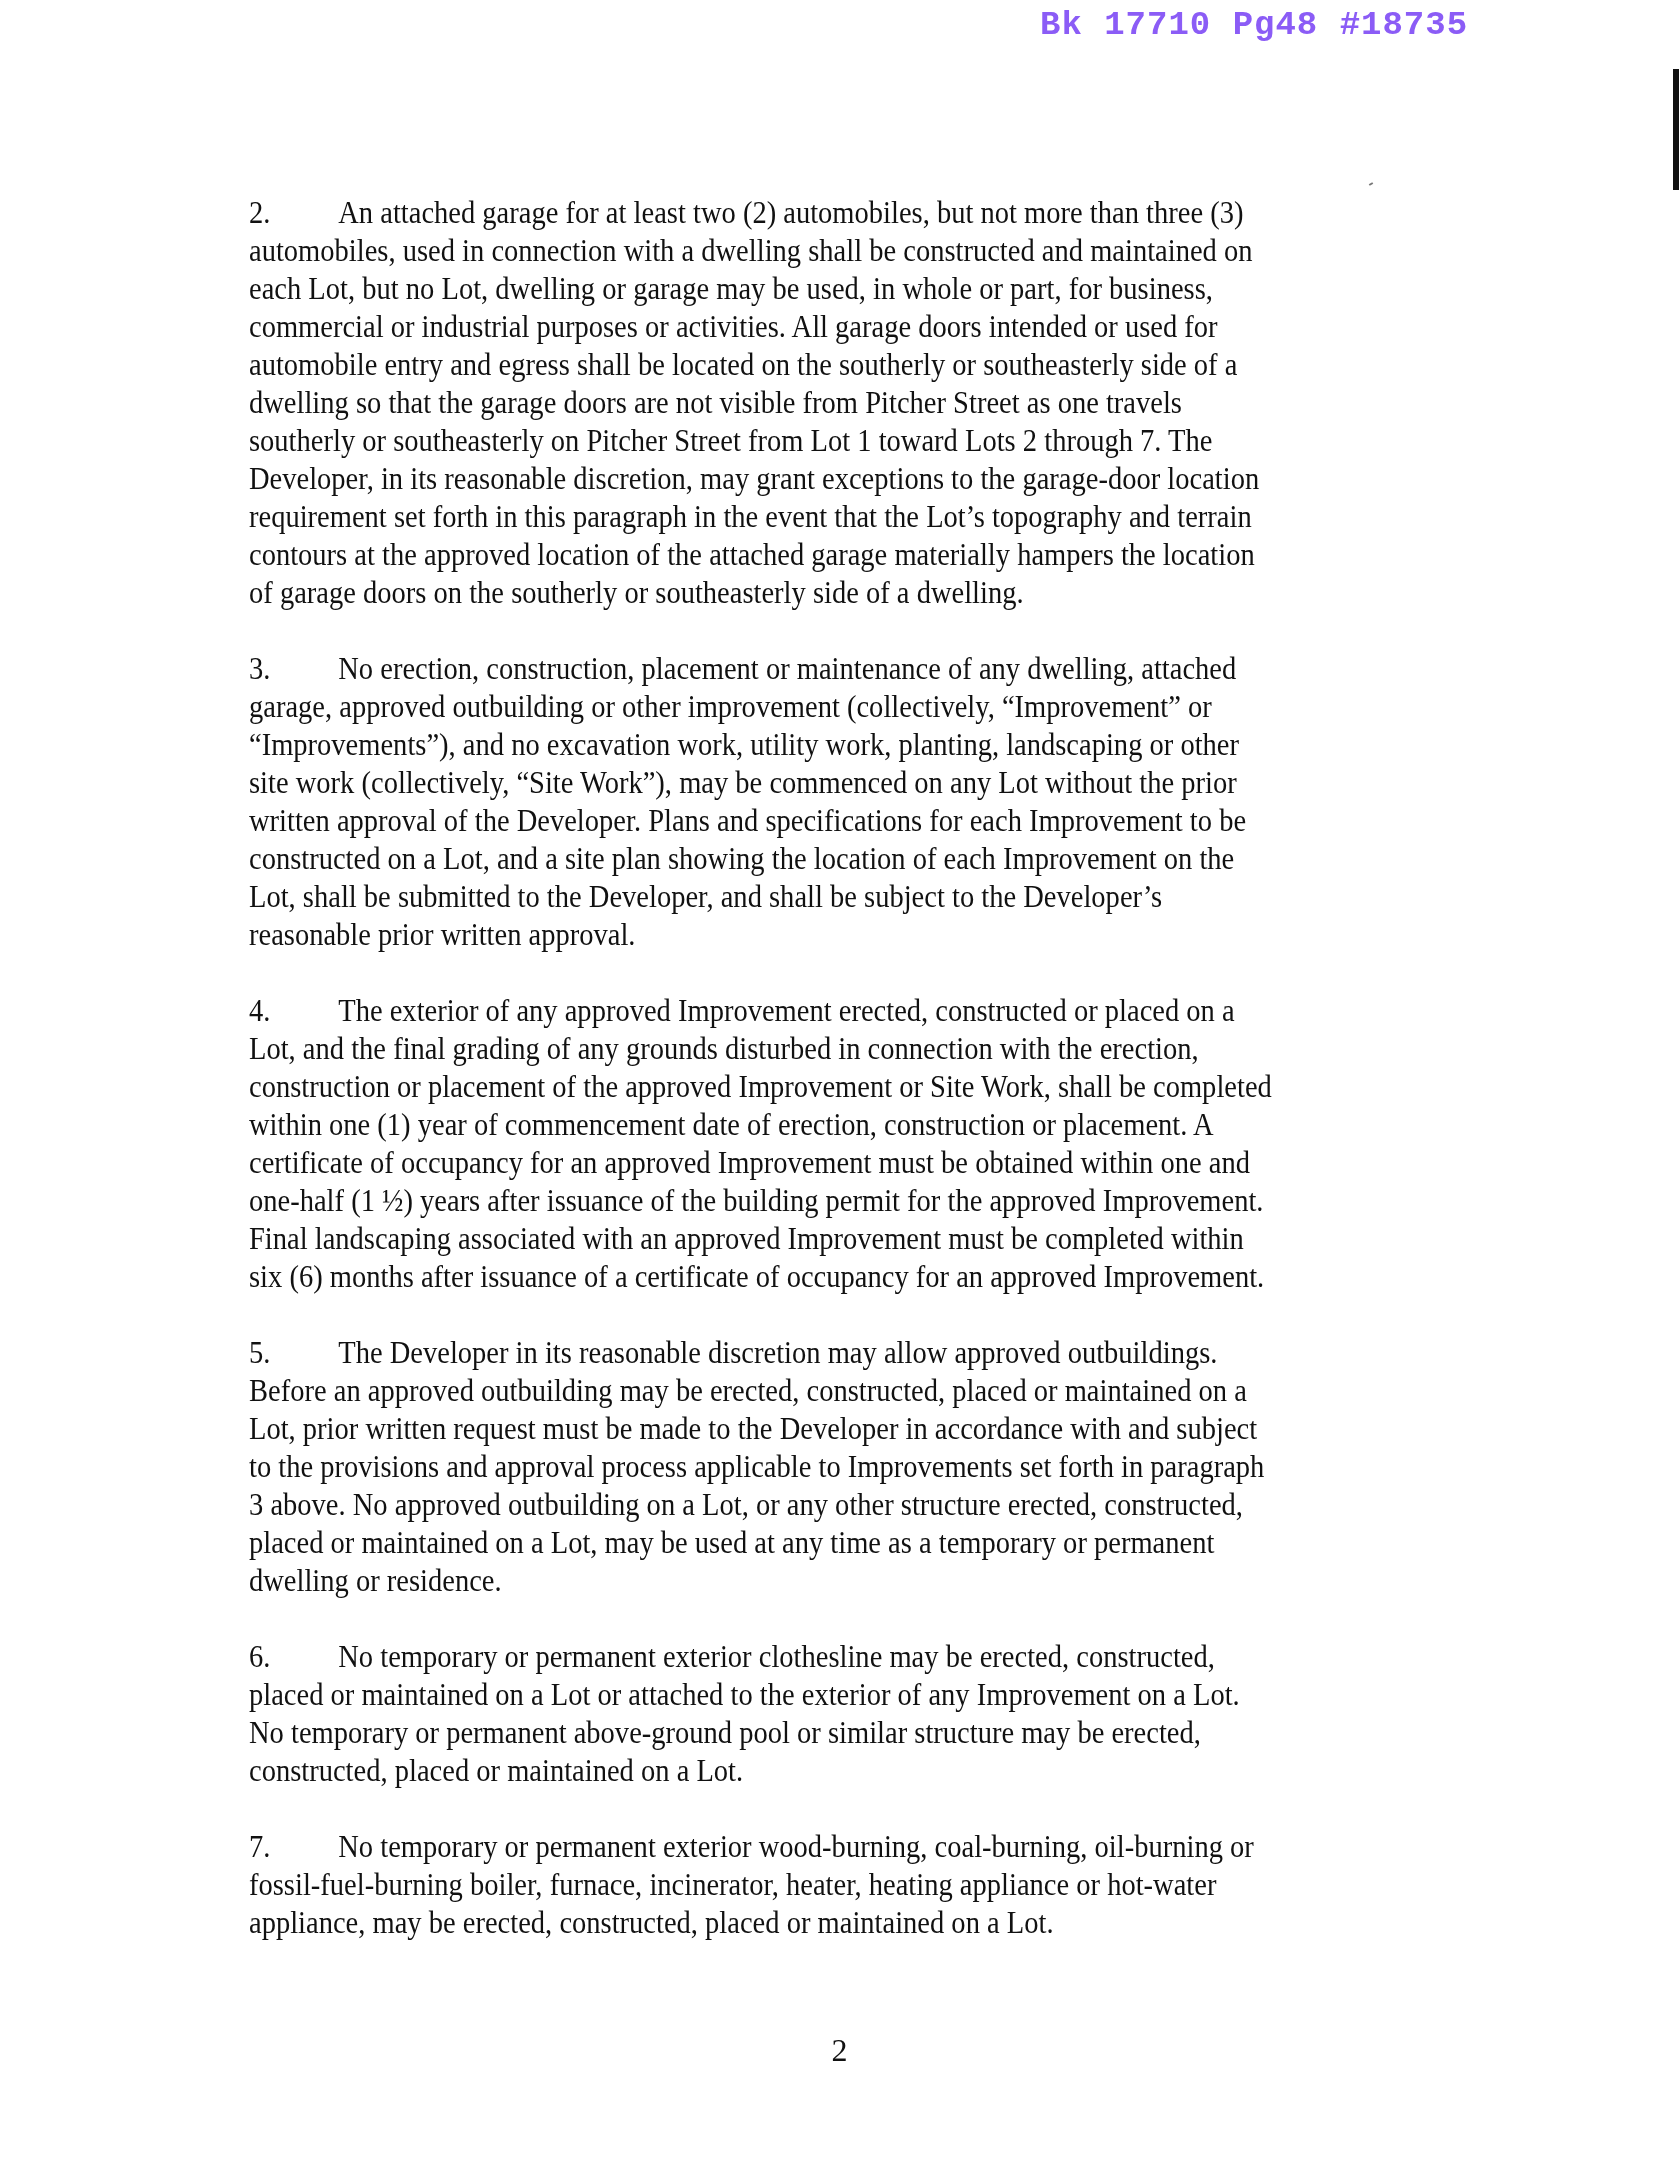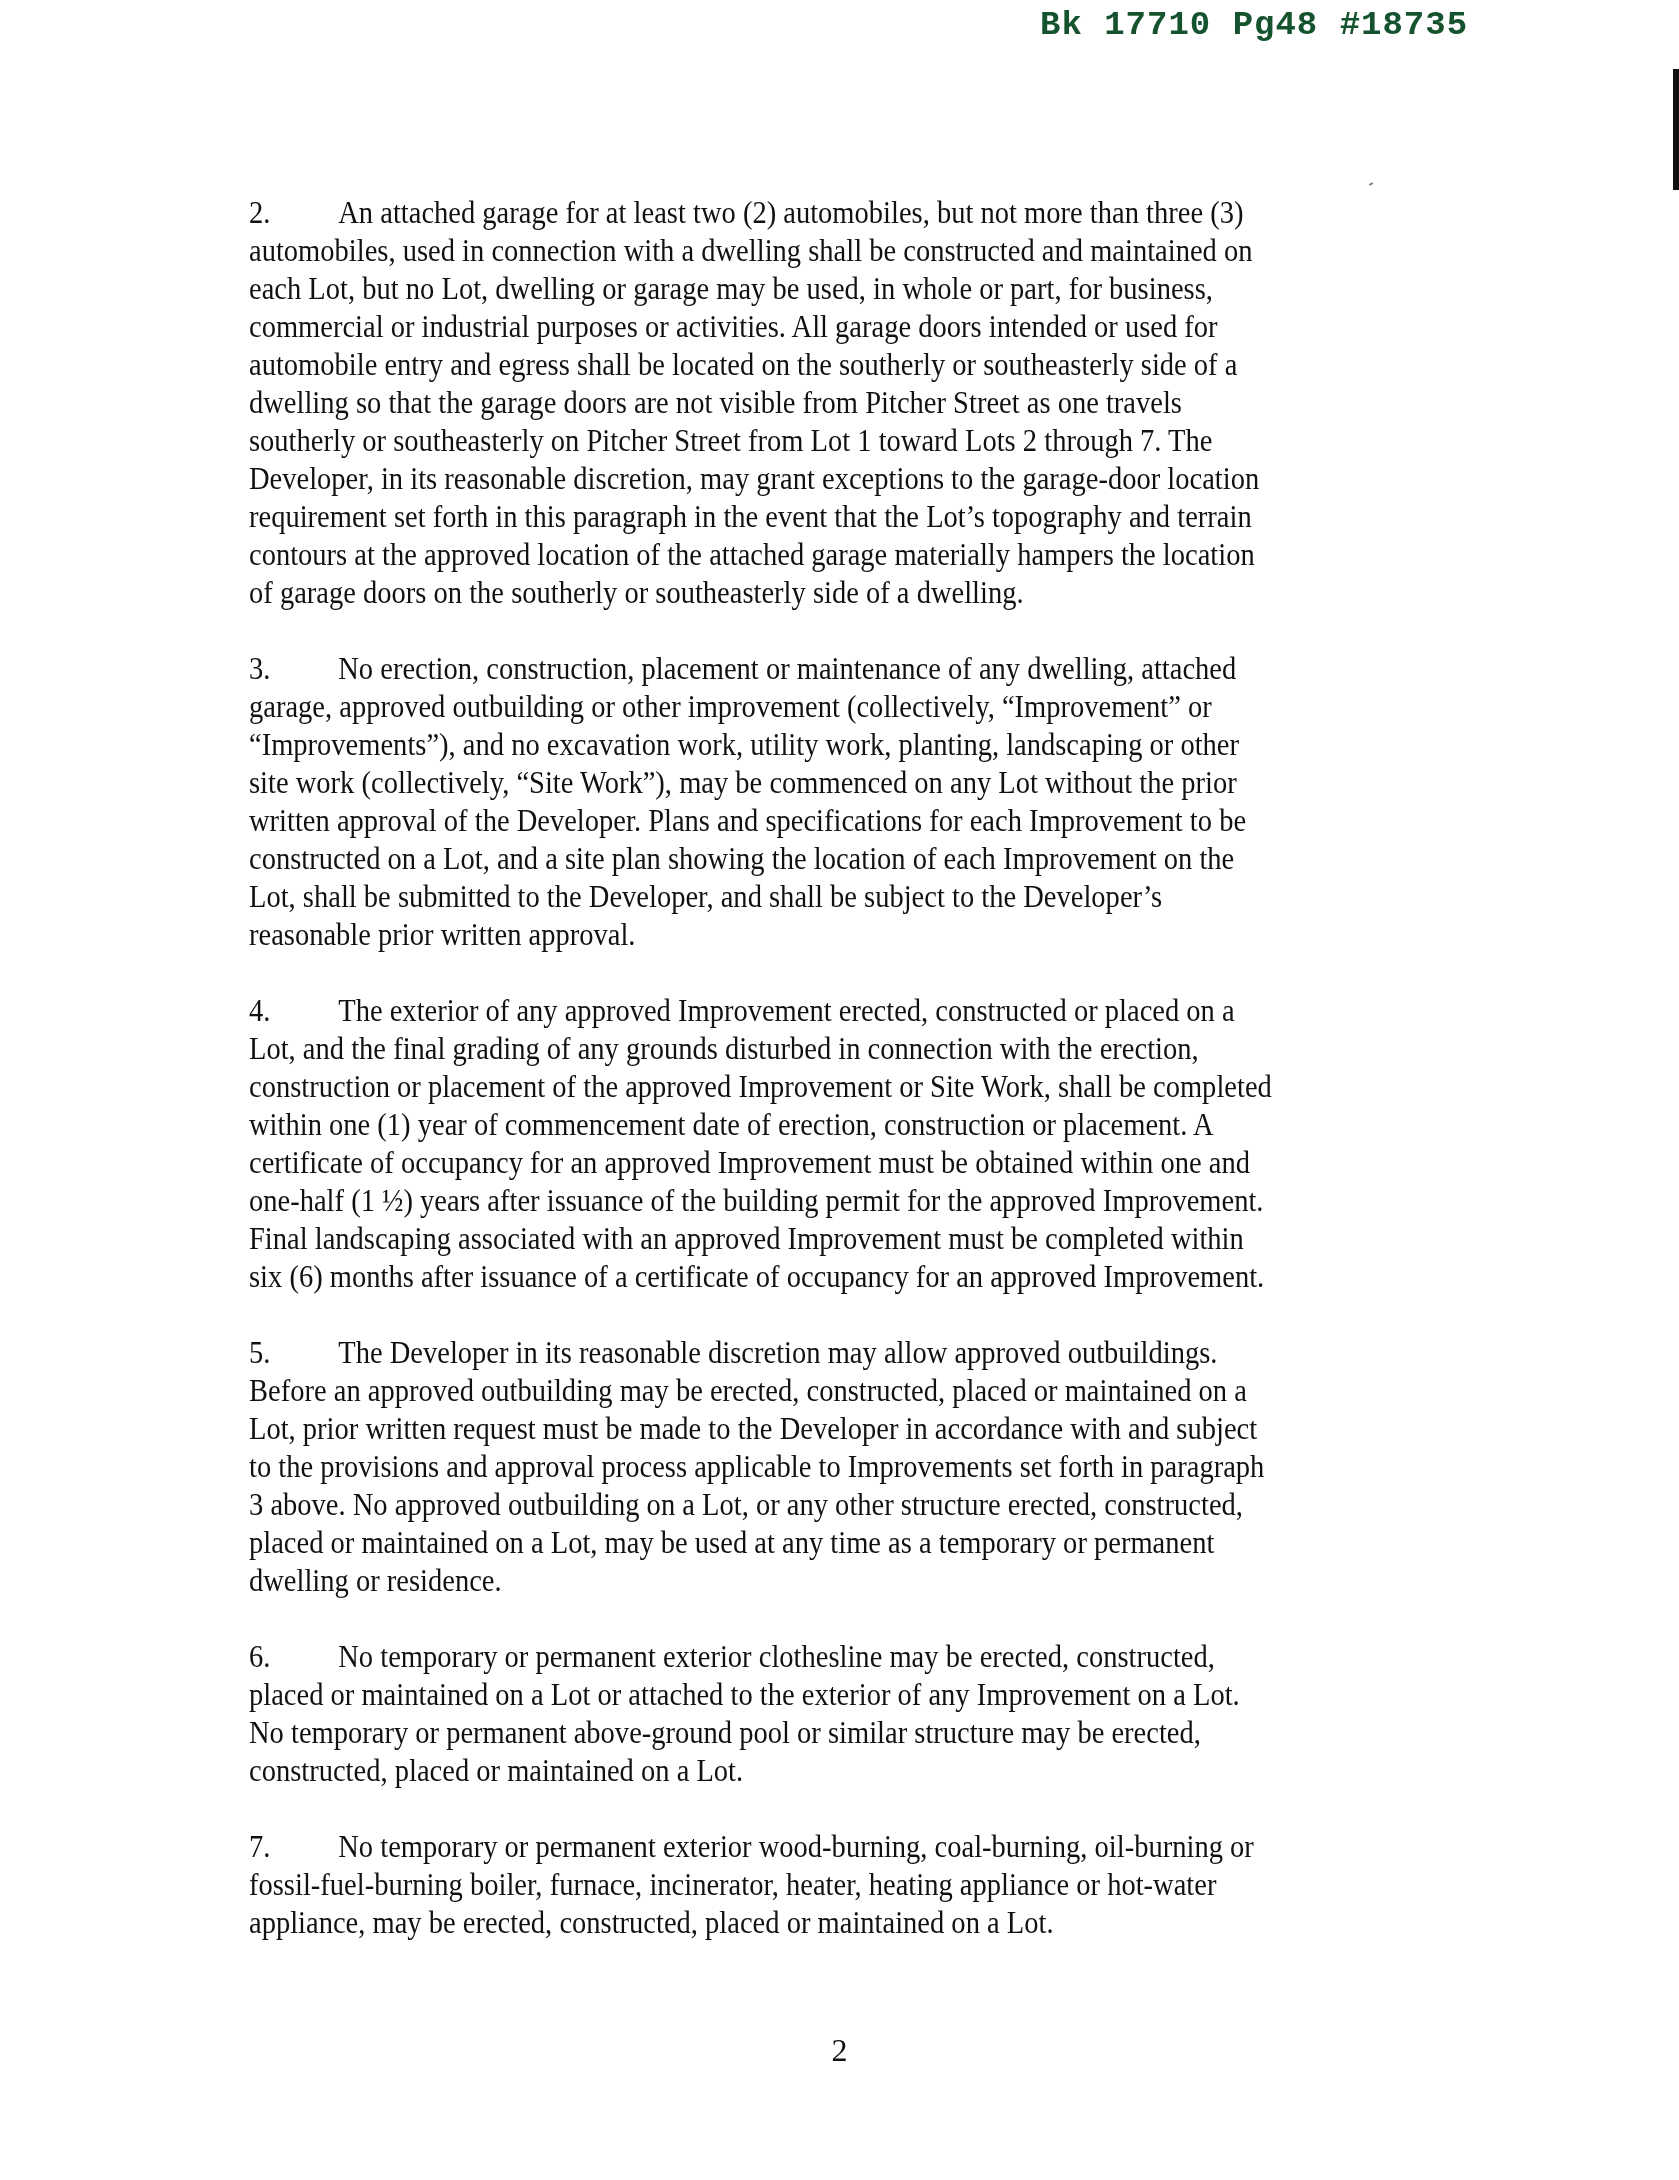--- a/index.html
+++ b/index.html
@@ -1,20 +1,20 @@
 <!DOCTYPE html>
 <html><head>
   <meta charset="utf-8">
   <style>
     html, body { margin: 0; padding: 0; background: #ffffff; }
     body { width: 1679px; height: 2180px; position: relative; overflow: hidden; color: #111; }
     .stamp {
       position: absolute; left: 1040px; top: 6px;
       font-family: "Liberation Mono", "DejaVu Sans Mono", monospace;
-      font-weight: bold; font-size: 34px; letter-spacing: 1px; color: #14532d;
+      font-weight: bold; font-size: 34px; letter-spacing: 1px; color: #8b5cf6;
     }
     .edge-bar { position: absolute; left: 1673px; top: 69px; width: 6px; height: 121px; background: #111; }
     .scan-mark { position: absolute; left: 1369px; top: 183px; width: 4px; height: 2px; background: #777; transform: rotate(-30deg); }
     .content {
       position: absolute; left: 249px; top: 194px; width: 1208px;
       font-family: "Liberation Serif", "DejaVu Serif", serif;
       font-size: 31px; line-height: 38px; color: #111;
       transform: scaleX(0.92); transform-origin: left top;
     }
     .para { margin: 0 0 38px 0; white-space: normal; }

